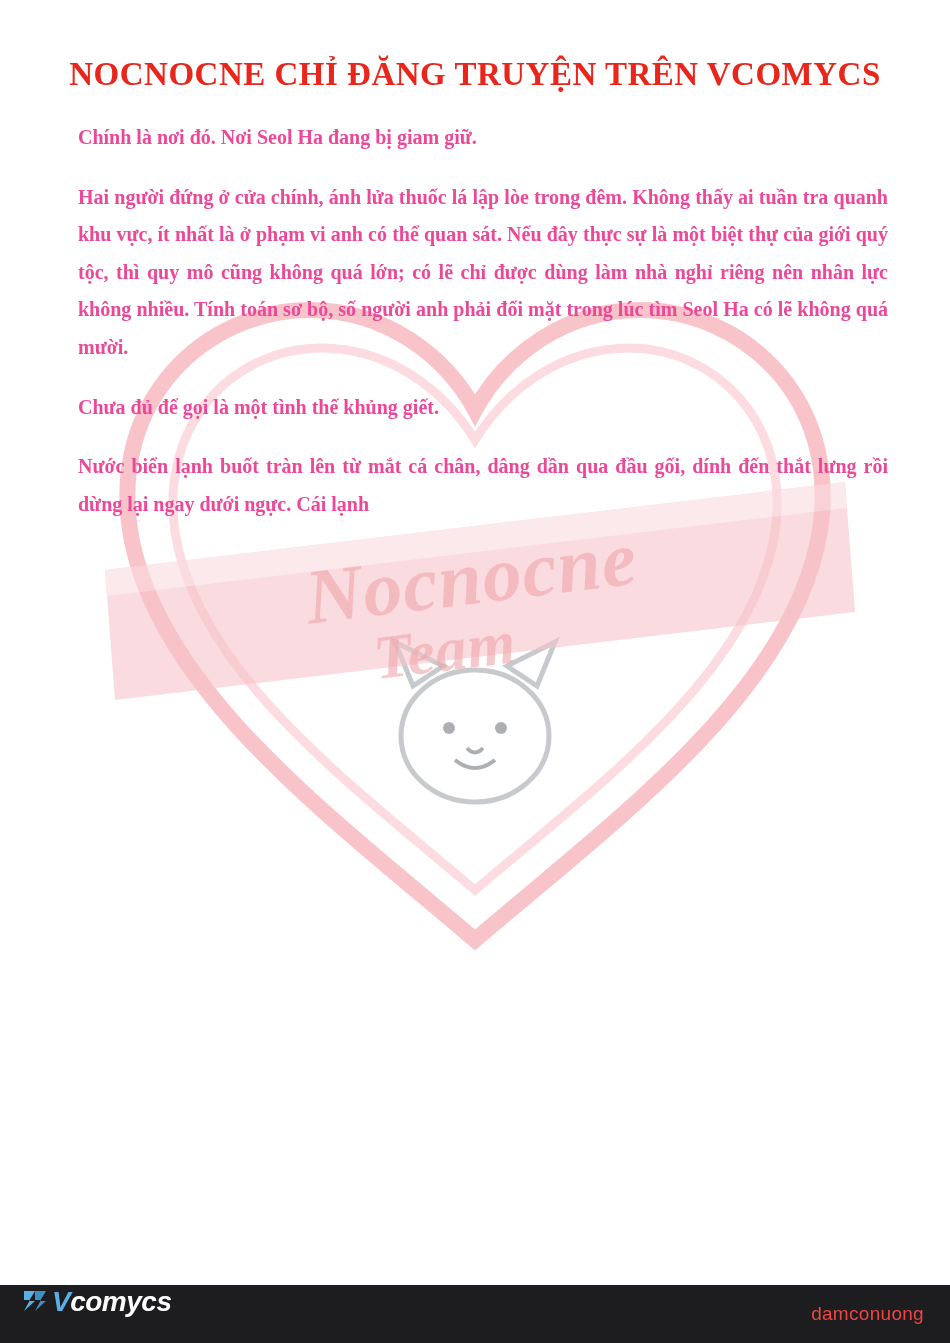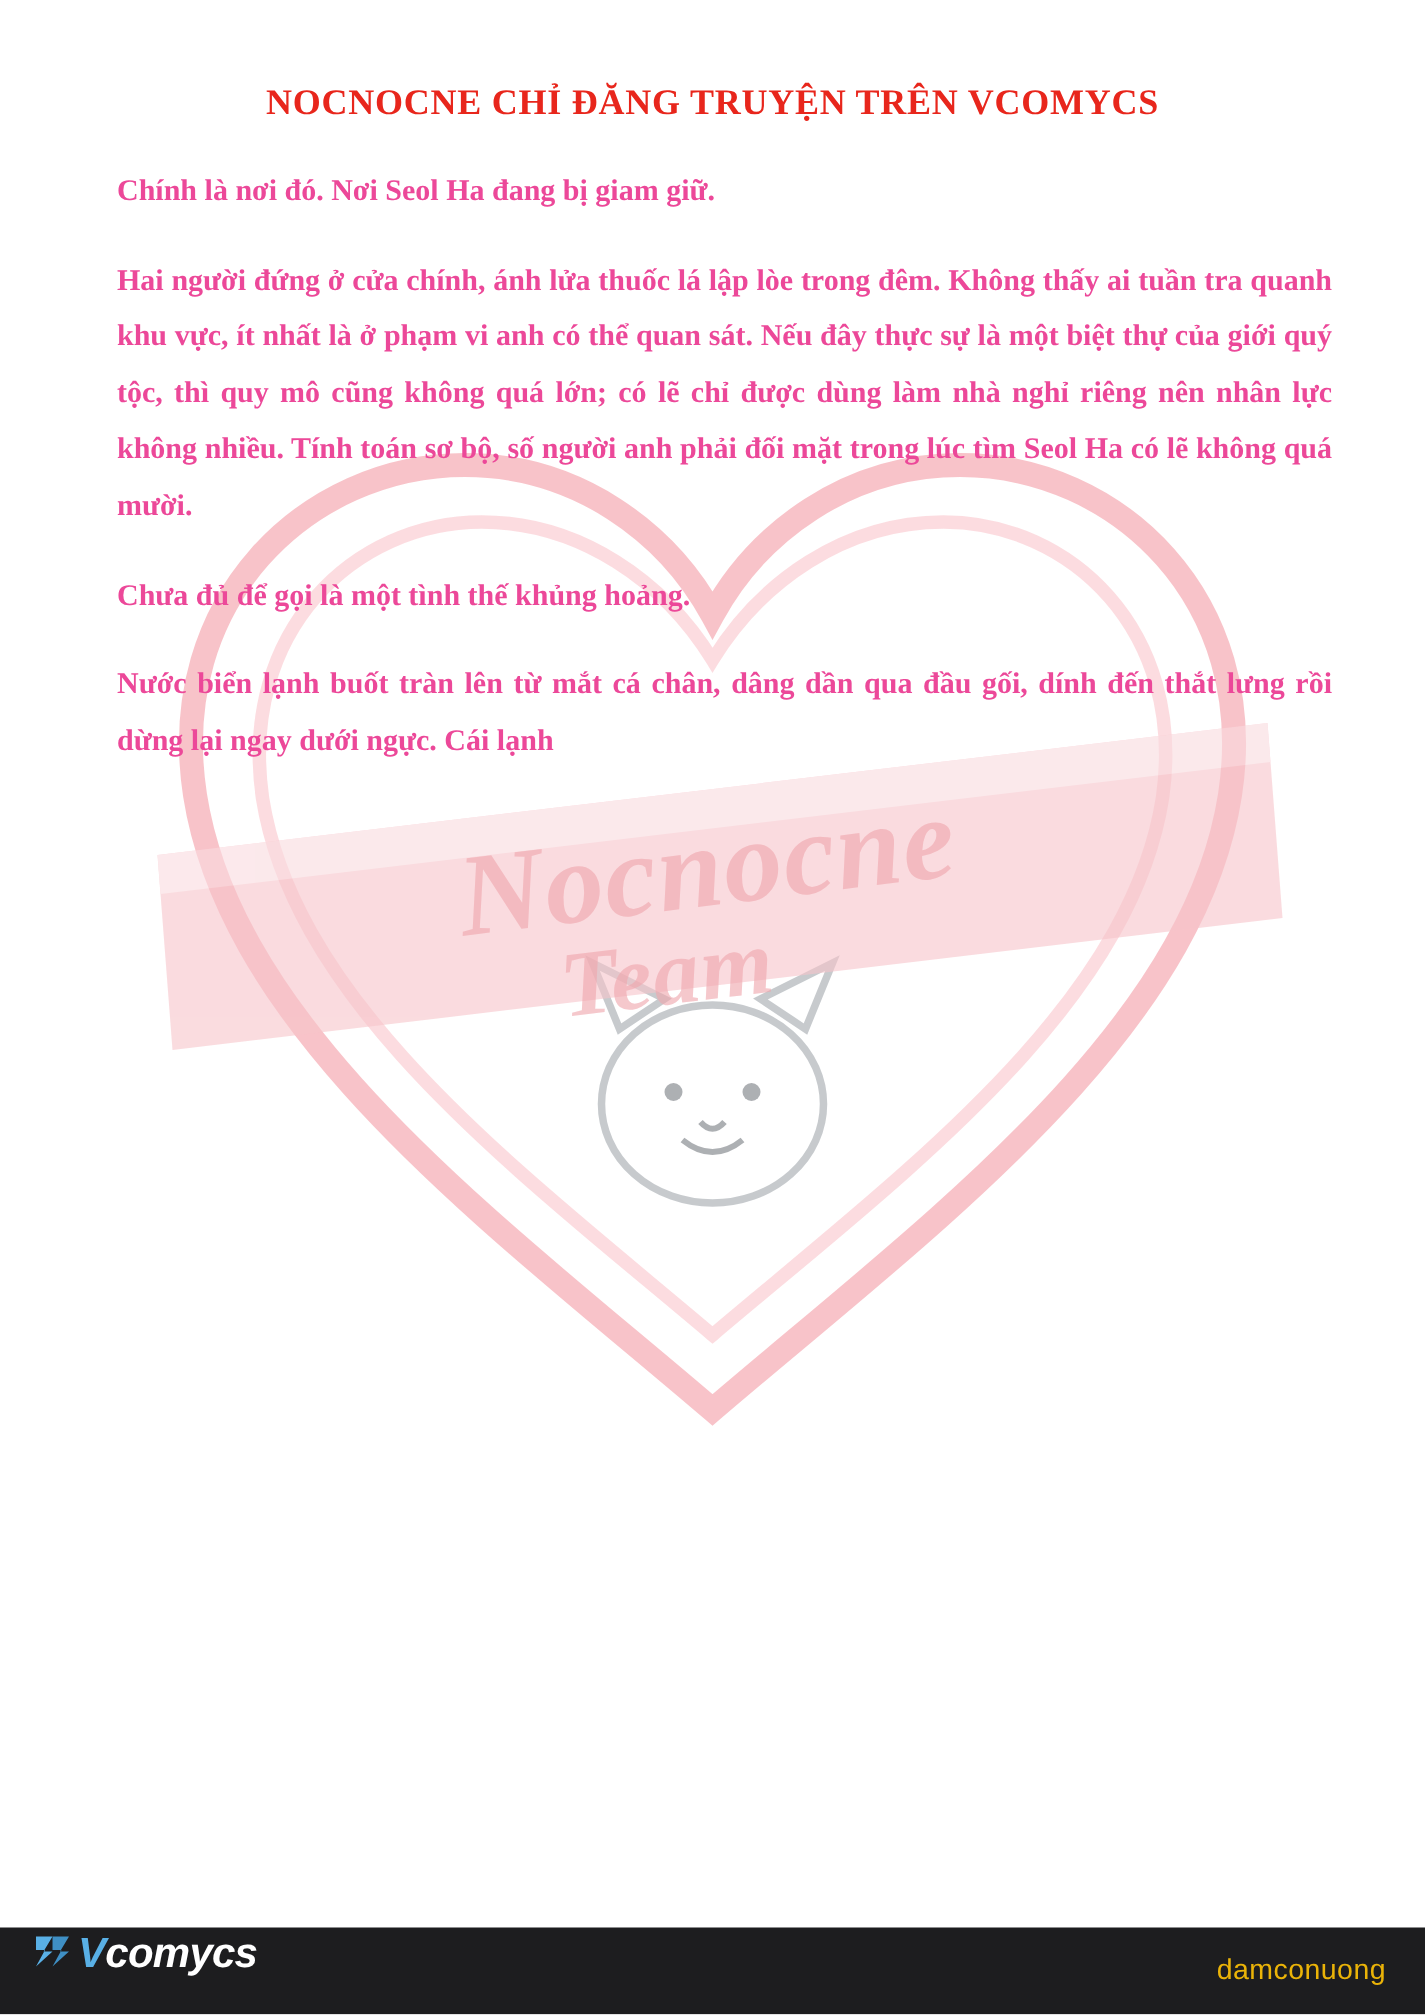--- a/index.html
+++ b/index.html
@@ -76,21 +76,21 @@
   
   .content {
     position: relative;
     z-index: 2;
     padding: 48px 62px 0 62px;
   }
 
   .banner-title {
     font-family: "Liberation Serif", serif;
     font-weight: bold;
-    font-size: 24px;
+    font-size: 33px;
     color: #e8261c;
     text-align: center;
     letter-spacing: 0.5px;
     margin: 8px 0 26px 0;
     white-space: nowrap;
   }
 
   p.para {
     font-family: "Liberation Serif", serif;
     font-weight: bold;
@@ -139,21 +139,21 @@
   .footer-logo .mark svg { display: block; }
   .footer-logo .txt { color: #ffffff; }
   .footer-logo .txt .accent { color: #59b0e6; }
 
   .footer-right {
     position: absolute;
     right: 26px;
     top: 18px;
     font-family: "Liberation Sans", sans-serif;
     font-size: 19px;
-    color: #eab308;
+    color: #ef4444;
     letter-spacing: 0.3px;
   }
 </style>
 </head>
 <body>
 
 <div class="page">
 
   <div class="watermark-layer">
     <div class="heart-wrap">
@@ -182,21 +182,21 @@
       <span>Nocnocne</span>
       <span class="team">Team</span>
     </div>
   </div>
 
   <div class="content">
     <div class="banner-title">NOCNOCNE CHỈ ĐĂNG TRUYỆN TRÊN VCOMYCS</div>
 
     <p class="para nojust">Chính là nơi đó. Nơi Seol Ha đang bị giam giữ.</p>
     <p class="para">Hai người đứng ở cửa chính, ánh lửa thuốc lá lập lòe trong đêm. Không thấy ai tuần tra quanh khu vực, ít nhất là ở phạm vi anh có thể quan sát. Nếu đây thực sự là một biệt thự của giới quý tộc, thì quy mô cũng không quá lớn; có lẽ chỉ được dùng làm nhà nghỉ riêng nên nhân lực không nhiều. Tính toán sơ bộ, số người anh phải đối mặt trong lúc tìm Seol Ha có lẽ không quá mười.</p>
-    <p class="para nojust">Chưa đủ để gọi là một tình thế khủng hoảng.</p>
+    <p class="para nojust">Chưa đủ để gọi là một tình thế khủng giết.</p>
     <p class="para">Nước biển lạnh buốt tràn lên từ mắt cá chân, dâng dần qua đầu gối, dính đến thắt lưng rồi dừng lại ngay dưới ngực. Cái lạnh</p>
   </div>
 
   <div class="footer-bar">
     <div class="footer-logo">
       <span class="mark">
         <svg width="26" height="26" viewBox="0 0 26 26" xmlns="http://www.w3.org/2000/svg" aria-hidden="true">
           <polygon points="2,3 13,3 7,13 13,13 2,23 8,12 2,12" fill="#59b0e6"></polygon>
           <polygon points="13,3 24,3 18,13 24,13 13,23 19,12 13,12" fill="#3f8fc4"></polygon>
         </svg>

